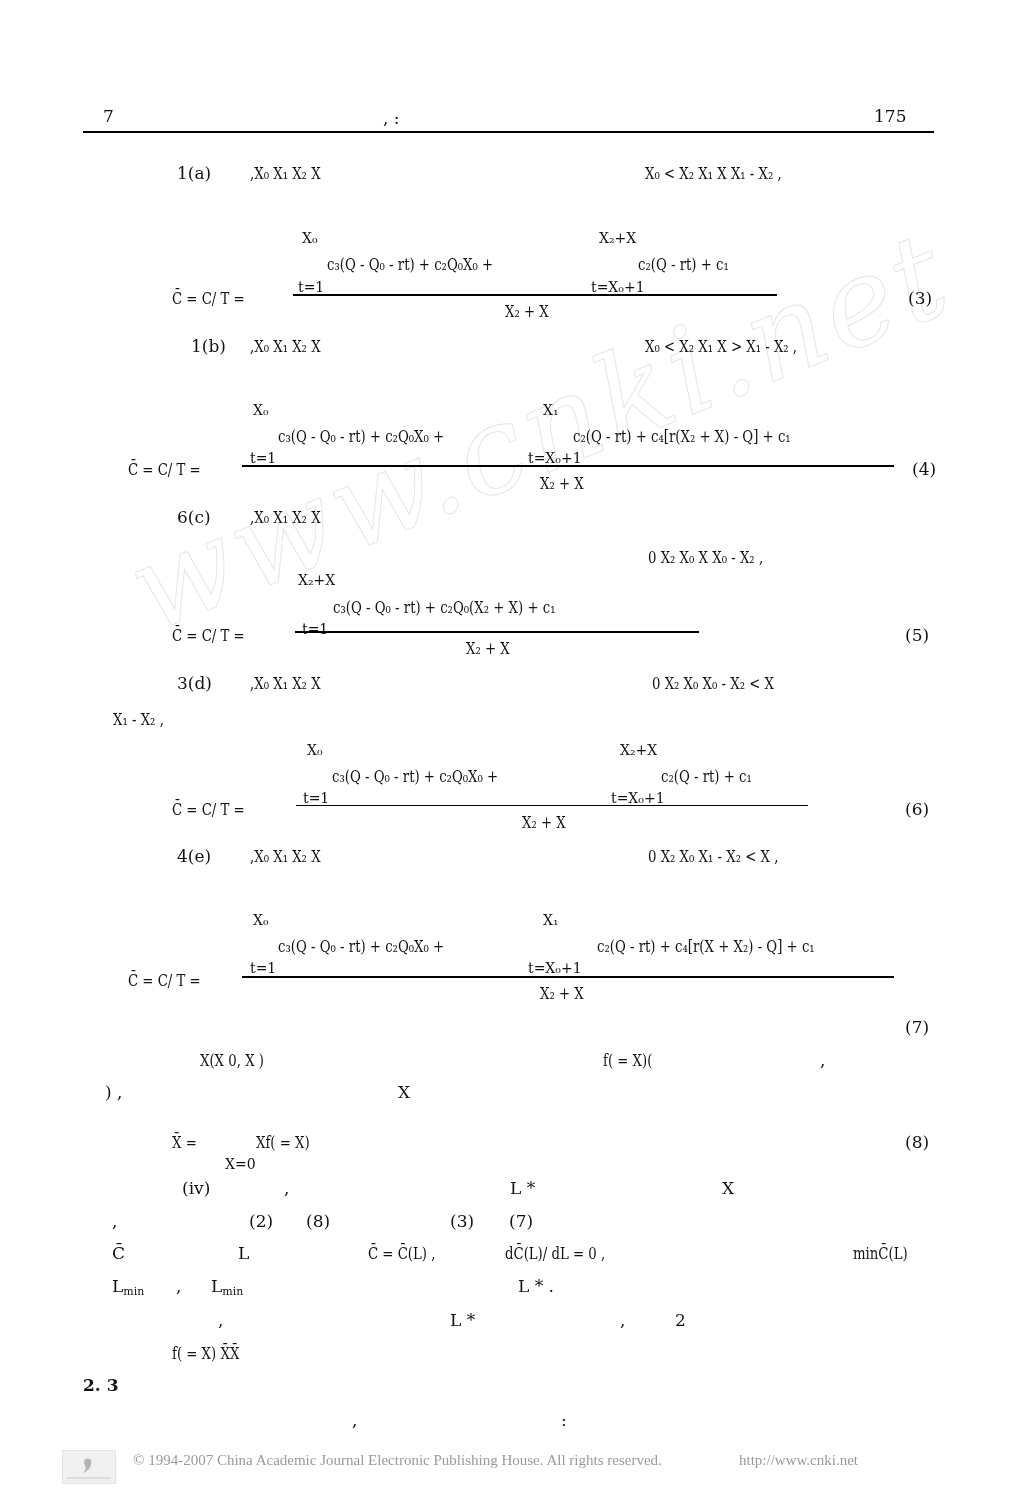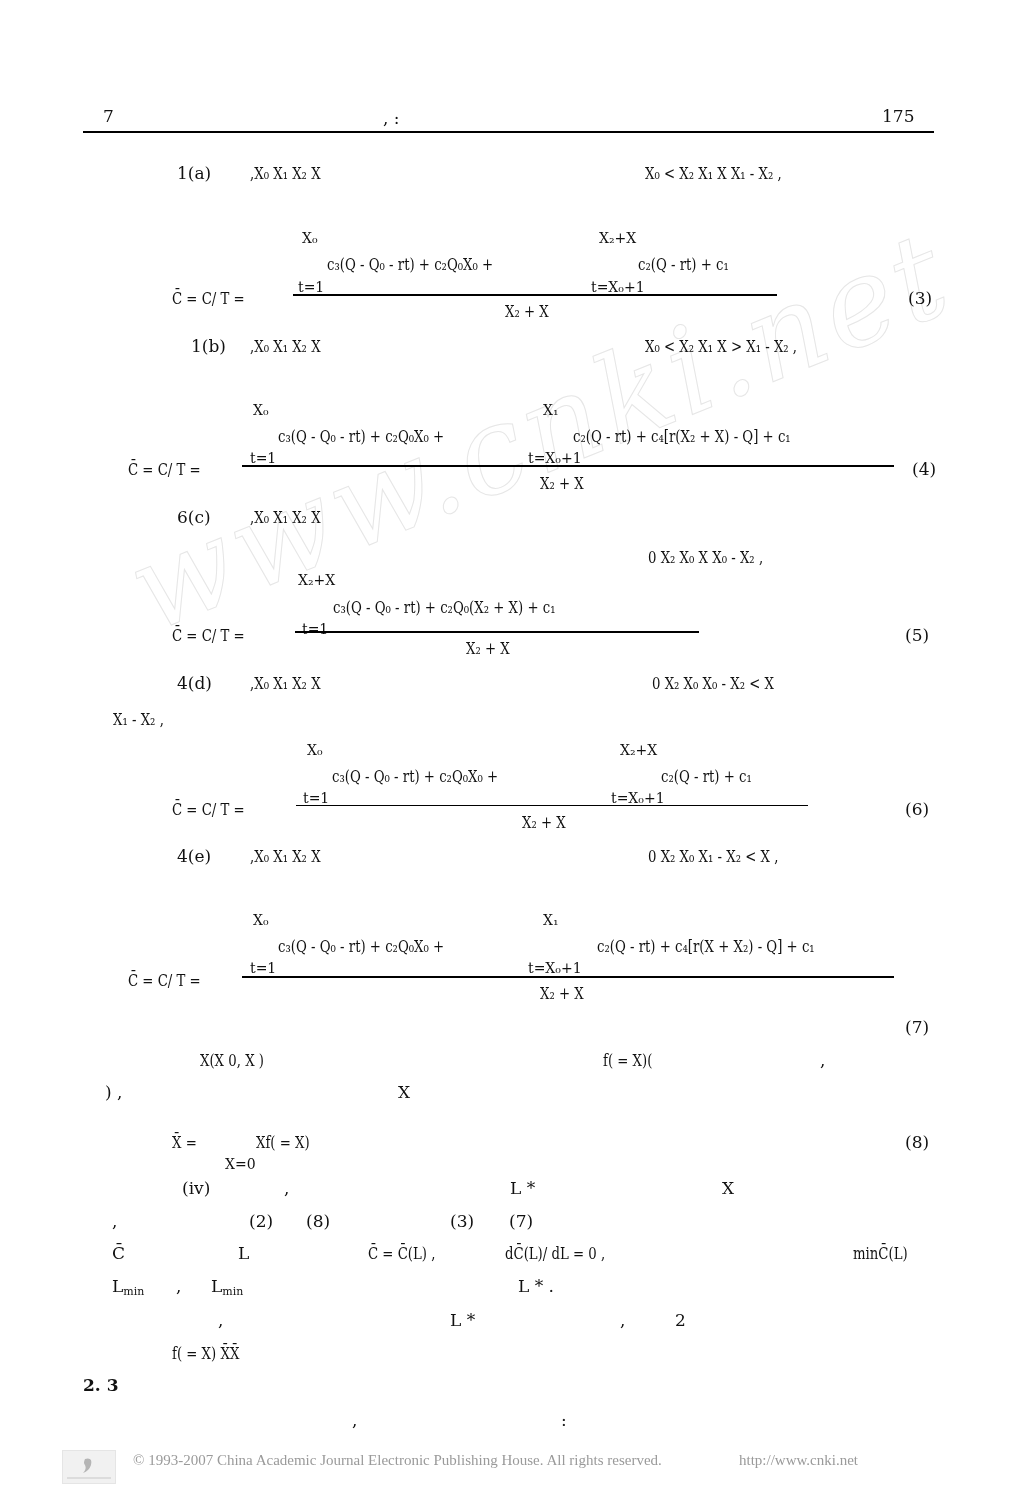--- a/index.html
+++ b/index.html
@@ -26,21 +26,21 @@
   .footer { position: absolute; left: 62px; top: 1452px; color: #9a9a9a; font-size: 15px; font-family: "Liberation Serif", serif; }
   .logo { position: absolute; left: 62px; top: 1450px; width: 52px; height: 32px; background: #f1f1f1; border: 1px solid #e5e5e5; }
 </style>
 </head>
 <body>
 
 <div class="watermark">www.cnki.net</div>
 
 <div class="abs" style="left:103px;top:106px;">7</div>
 <div class="abs" style="left:383px;top:108px;">,   :</div>
-<div class="abs" style="left:874px;top:106px;margin-left:8px;">175</div>
+<div class="abs" style="left:874px;top:106px;">175</div>
 <div class="hdr-rule"></div>
 
 <div class="abs" style="left:177px;top:163px;">1(a)</div>
 <div class="abs" style="left:250px;top:163px;"><span class="cond">,X₀  X₁  X₂     X</span></div>
 <div class="abs" style="left:645px;top:163px;"><span class="cond">X₀ &lt; X₂     X₁     X     X₁ - X₂ ,</span></div>
 
 <div class="lim" style="left:302px;top:230px;">X₀</div>
 <div class="lim" style="left:298px;top:279px;">t=1</div>
 <div class="abs" style="left:327px;top:254px;"><span class="cond">c₃(Q -  Q₀ -  rt) + c₂Q₀X₀ +</span></div>
 <div class="lim" style="left:599px;top:230px;">X₂+X</div>
@@ -71,21 +71,21 @@
 <div class="abs" style="left:648px;top:507px;margin-top:40px;"><span class="cond">0     X₂     X₀     X     X₀ - X₂ ,</span></div>
 
 <div class="lim" style="left:298px;top:572px;">X₂+X</div>
 <div class="lim" style="left:302px;top:621px;">t=1</div>
 <div class="abs" style="left:333px;top:597px;"><span class="cond">c₃(Q -  Q₀ -  rt) + c₂Q₀(X₂ + X) + c₁</span></div>
 <div class="abs" style="left:172px;top:625px;"><span class="cond">C̄ = C/ T =</span></div>
 <div class="frac-line" style="left:295px;top:631px;width:404px;"></div>
 <div class="abs" style="left:466px;top:638px;"><span class="cond">X₂ + X</span></div>
 <div class="eqno" style="left:905px;top:625px;">(5)</div>
 
-<div class="abs" style="left:177px;top:673px;">4(d)</div>
+<div class="abs" style="left:177px;top:673px;">3(d)</div>
 <div class="abs" style="left:250px;top:673px;"><span class="cond">,X₀  X₁  X₂     X</span></div>
 <div class="abs" style="left:652px;top:673px;"><span class="cond">0     X₂     X₀     X₀ - X₂ &lt; X</span></div>
 <div class="abs" style="left:113px;top:709px;"><span class="cond">X₁ - X₂ ,</span></div>
 
 <div class="lim" style="left:307px;top:742px;">X₀</div>
 <div class="lim" style="left:303px;top:790px;">t=1</div>
 <div class="abs" style="left:332px;top:766px;"><span class="cond">c₃(Q -  Q₀ -  rt) + c₂Q₀X₀ +</span></div>
 <div class="lim" style="left:620px;top:742px;">X₂+X</div>
 <div class="lim" style="left:611px;top:790px;">t=X₀+1</div>
 <div class="abs" style="left:661px;top:766px;"><span class="cond">c₂(Q -  rt) + c₁</span></div>
@@ -152,14 +152,14 @@
 <div class="abs" style="left:83px;top:1375px;font-weight:bold;">2. 3</div>
 <div class="abs" style="left:352px;top:1410px;">,</div>
 <div class="abs" style="left:561px;top:1410px;">:</div>
 
 <div class="logo">
   <svg width="52" height="32" viewBox="0 0 52 32">
       <path d="M22 8 q8 -2 6 6 q-2 6 -8 8 q4 -4 2 -8 q-2 -2 0 -6z" fill="#b5b5b5"></path>
       <rect x="4" y="26" width="44" height="2" fill="#dcdcdc"></rect>
     </svg>
 </div>
-<div class="footer" style="left:133px;">© 1993-2007 China Academic Journal Electronic Publishing House. All rights reserved.</div>
+<div class="footer" style="left:133px;">© 1994-2007 China Academic Journal Electronic Publishing House. All rights reserved.</div>
 <div class="footer" style="left:739px;">http://www.cnki.net</div>
 
 </body></html>

